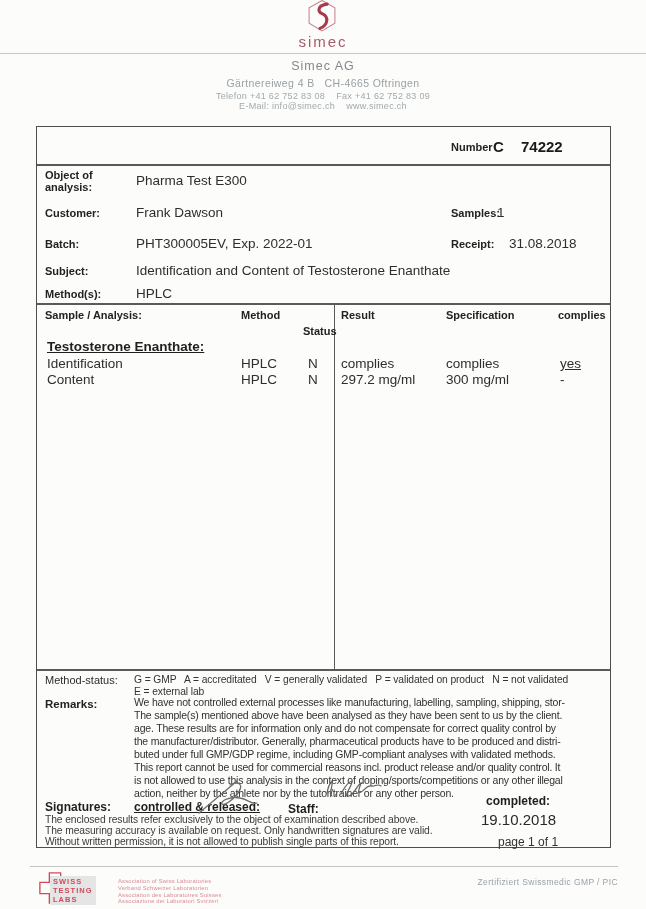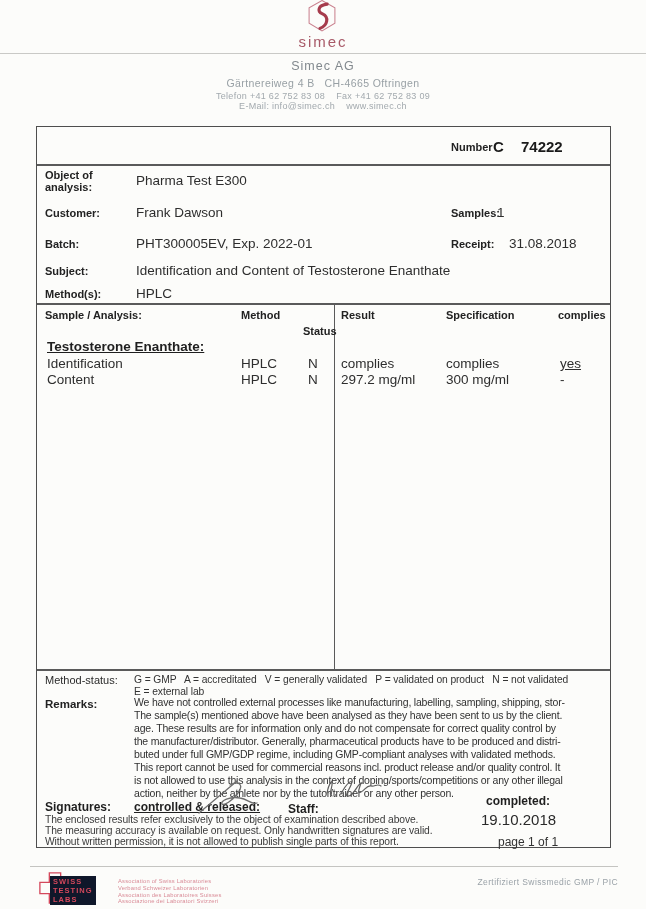--- a/index.html
+++ b/index.html
@@ -31,21 +31,21 @@
   .vline { position:absolute; left:297px; top:177px; width:1px; height:365px; background:#5a5a5a; }
   .group-title { font-size:13.5px; font-weight:bold; text-decoration:underline; color:#1f1f1f; }
   .ms    { font-size:10.3px; color:#333; letter-spacing:-0.1px; }
   .rm    { font-size:10.5px; color:#313131; letter-spacing:-0.2px; line-height:13px; }
   .sig-lbl { font-size:12px; font-weight:bold; color:#1f1f1f; }
   .fine  { font-size:10.3px; color:#3a3a3a; letter-spacing:-0.1px; }
   .completed-date { font-size:15px; color:#2a2a2a; }
   .page-ind { font-size:12px; color:#333; }
   
   .ftr-rule { left:30px; top:866px; width:588px; height:1px; background:#c4c4c1; }
-  .labs-text { left:50px; top:876px; background:#0f172a; padding:1px 3px;
+  .labs-text { left:50px; top:876px; background:#e5e5e5; padding:1px 3px;
                font-size:7.5px; font-weight:bold; color:#d4485c; letter-spacing:1px; line-height:9px; }
   .assoc { left:118px; top:878px; font-size:5.8px; color:#d98b97; line-height:6.8px; letter-spacing:0.2px; }
   .cert  { right:28px; top:877px; font-size:8.5px; color:#9aa2a8; letter-spacing:0.4px; }
   svg { display:block; }
 </style>
 </head>
 <body>
 
 <div class="page">
 

